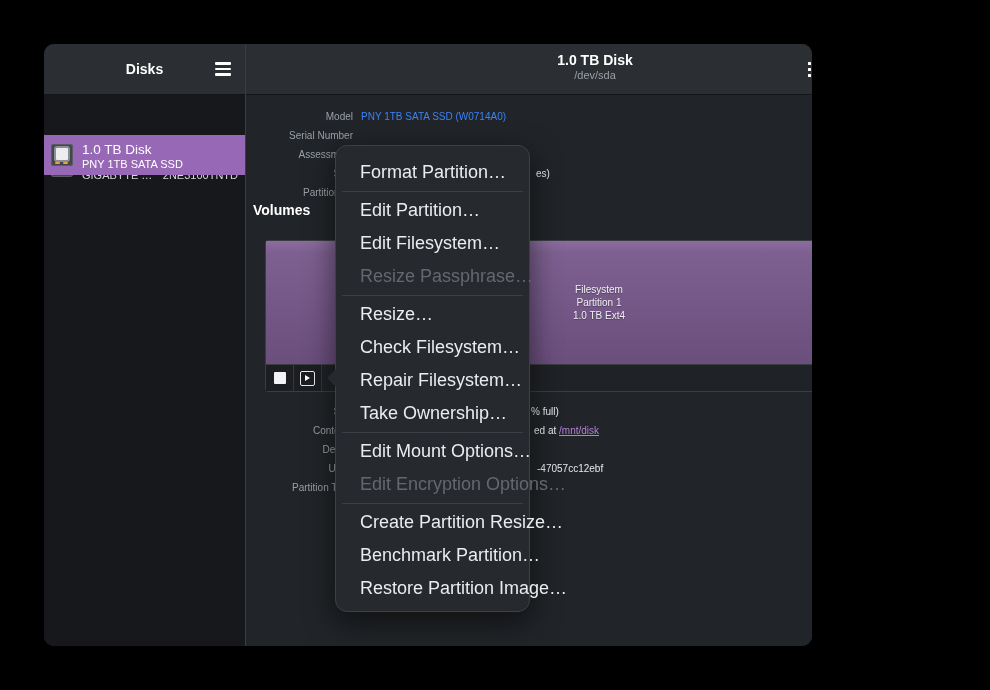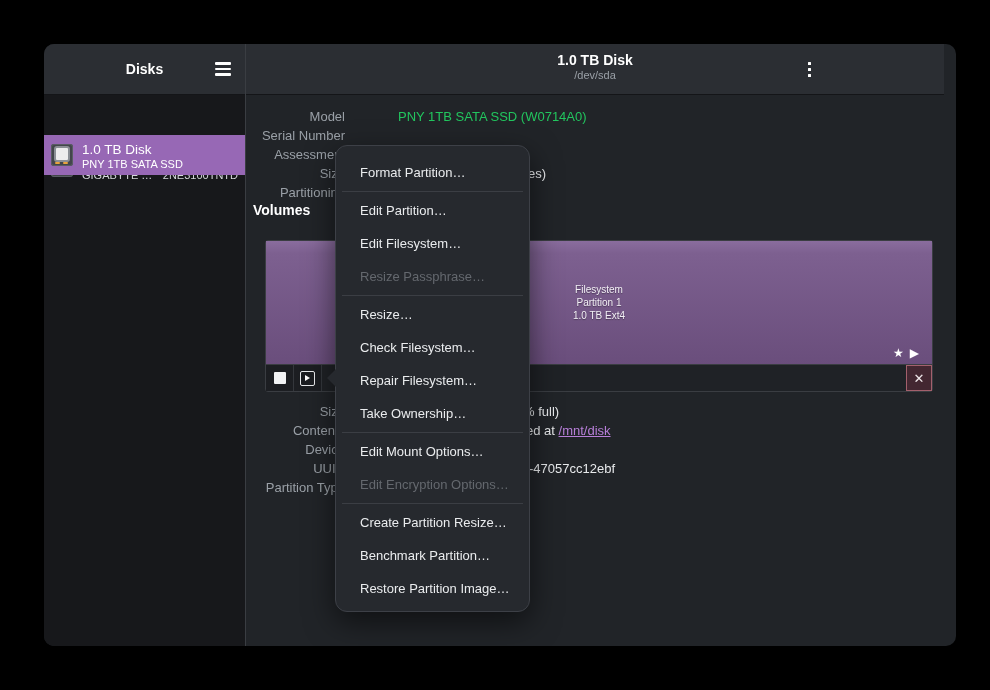--- a/index.html
+++ b/index.html
@@ -2,21 +2,21 @@
 <html><head>
 <meta charset="utf-8">
 <style>
   html,body{margin:0;padding:0;}
   body{
     width:990px;height:690px;background:#000;position:relative;overflow:hidden;
     font-family:"Liberation Sans", sans-serif;
     -webkit-font-smoothing:antialiased;
   }
   .window{
-    position:absolute;left:44px;top:44px;width:912px;height:602px;
+    position:absolute;left:44px;top:44px;width:768px;height:602px;
     border-radius:10px;overflow:hidden;background:#212428;
     box-shadow:0 4px 24px rgba(0,0,0,.7);
   }
   
   .sidebar{
     position:absolute;left:0;top:0;width:201px;height:100%;
     background:#17181b;border-right:1px solid #3a3d42;
   }
   .sidebar-header{
     height:50px;background:#2b2e33;position:relative;
@@ -49,23 +49,23 @@
   
   .main{position:absolute;left:202px;top:0;width:698px;height:100%;background:#212428;}
   .main-header{
     position:relative;height:50px;background:#2b2e33;border-bottom:1px solid #141518;text-align:center;
   }
   .main-title{padding-top:8px;font-size:14px;font-weight:700;color:#ffffff;line-height:16px;}
   .main-subtitle{font-size:11px;color:#9aa0a7;line-height:14px;}
   .kebab{left:549px;top:11px;flex-direction:column;gap:3px;position:absolute;}
   .kebab i{display:block;width:3px;height:3px;background:#ffffff;border-radius:0.5px;}
   
-  .info-row{position:absolute;left:0;width:100%;height:19px;font-size:13px;line-height:19px;}
+  .info-row{position:absolute;left:8px;width:100%;height:19px;font-size:10px;line-height:19px;}
   .info-row .lbl{position:absolute;left:0;width:99px;text-align:right;color:#9aa0a7;white-space:nowrap;}
-  .info-row .val{position:absolute;left:107px;color:#22c55e;white-space:nowrap;margin-left:45px;}
+  .info-row .val{position:absolute;left:107px;color:#3b82f6;white-space:nowrap;}
   .info-row .frag{position:absolute;color:#e8eaec;white-space:nowrap;}
   a.mount-link{text-decoration:underline;cursor:pointer;}
   
   .volumes-heading{position:absolute;left:7px;top:158px;font-size:14px;font-weight:700;color:#ffffff;}
   .vol-widget{
     position:absolute;left:19px;top:196px;width:666px;height:150px;
     border:1px solid #3a3d42;border-radius:3px;background:#1f2226;
   }
   .vol-partition{
     position:relative;height:123px;cursor:pointer;
@@ -96,21 +96,21 @@
     position:absolute;left:291px;top:101px;width:195px;height:467px;
     background:#26292e;border:1px solid #3d4047;border-radius:12px;
     box-shadow:0 10px 30px rgba(0,0,0,.55);box-sizing:border-box;
     padding-top:10px;z-index:20;
   }
   .popover .arrow{
     position:absolute;left:-9px;top:223px;width:0;height:0;
     border-right:9px solid #26292e;border-top:9px solid transparent;border-bottom:9px solid transparent;
   }
   .menu-item{
-    height:33px;line-height:33px;padding-left:24px;font-size:13px;color:#eaecee;
+    height:33px;line-height:33px;padding-left:24px;font-size:18px;color:#eaecee;
     cursor:pointer;white-space:nowrap;
   }
   .menu-item.disabled{color:#64686e;cursor:default;}
   .menu-sep{height:1px;background:#3b3e44;margin:2px 6px;}
 </style>
 </head>
 <body>
 
 <div class="window">
 

